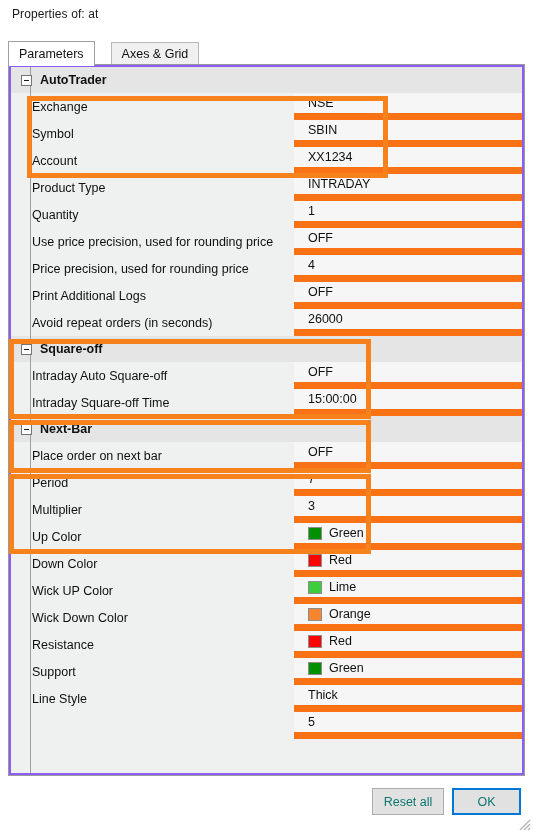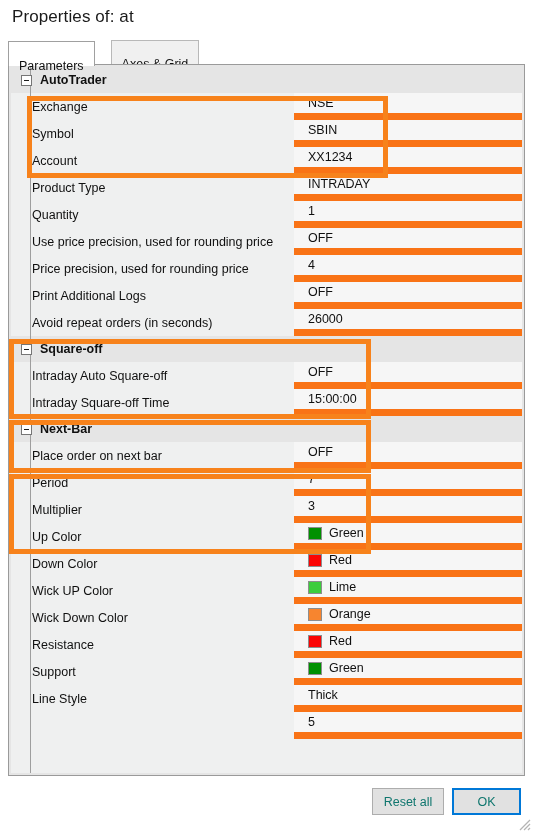--- a/index.html
+++ b/index.html
@@ -16,39 +16,39 @@
     color: #101010;
     overflow: hidden;
     position: relative;
   }
 
   
   #window-title {
     position: absolute;
     left: 12px;
     top: 7px;
-    font-size: 17px;
+    font-size: 12px;
     color: #1a1a1a;
     letter-spacing: 0.1px;
   }
 
   
   #tabstrip {
     position: absolute;
     left: 8px;
     top: 41px;
     width: 517px;
     height: 24px;
     display: flex;
     align-items: flex-end;
   }
   .tab {
     height: 23px;
     line-height: 23px;
-    padding: 12px 10px;
+    padding: 0 10px;
     font-size: 12.5px;
     color: #111;
     border: 1px solid #b8b8b8;
     border-bottom: none;
     background: #f0f0f0;
     box-sizing: border-box;
     position: relative;
     white-space: nowrap;
   }
   .tab.active {
@@ -61,21 +61,21 @@
   }
   .tab.inactive { margin-left: 16px; margin-bottom: 0px; }
 
   
   #grid-panel {
     position: absolute;
     left: 8px;
     top: 64px;
     width: 517px;
     height: 712px;
-    background: #e5e5e5;
+    background: #8b5cf6;
     border: 1px solid #9a9a9a;
     box-sizing: border-box;
     overflow: hidden;
   }
   #grid-inner {
     position: absolute;
     left: 2px;
     top: 2px;
     right: 2px;
     bottom: 2px;

